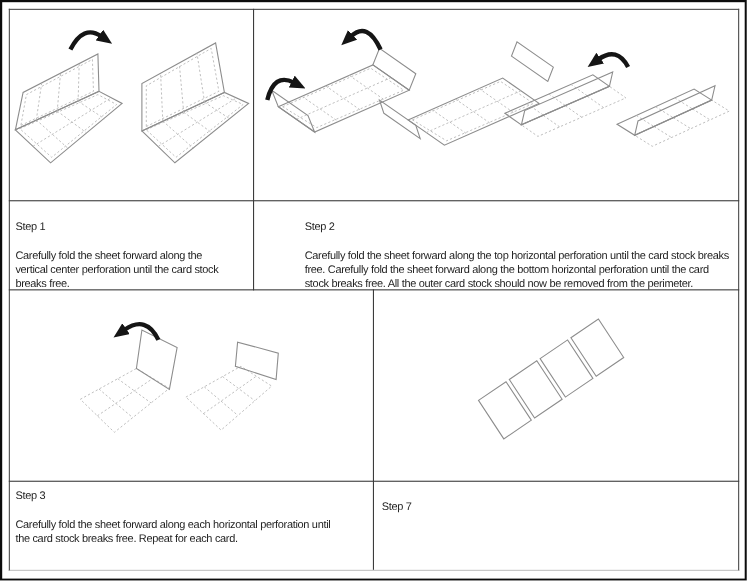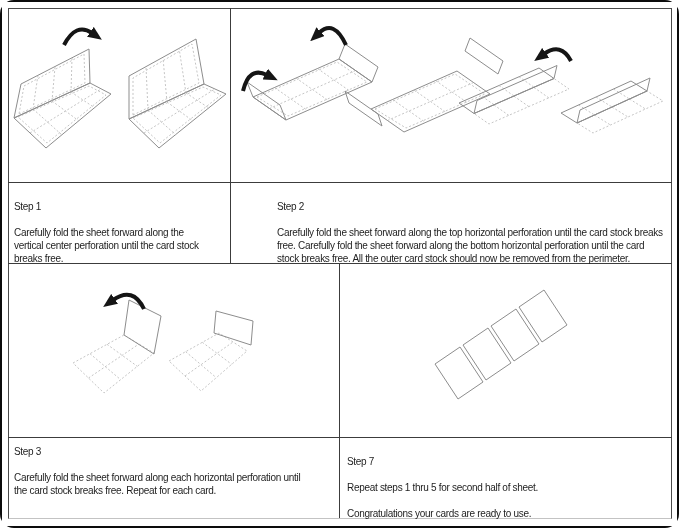--- a/index.html
+++ b/index.html
@@ -1,18 +1,18 @@
 <!DOCTYPE html>
 <html><head>
 <meta charset="utf-8">
 <style>
   html,body{margin:0;padding:0;background:#fff;}
   .stage{
     position:relative;width:679px;height:528px;background:#ffffff;
-    font-family:"Liberation Sans","DejaVu Sans",sans-serif;overflow:hidden;border-radius:14px;
+    font-family:"Liberation Sans","DejaVu Sans",sans-serif;overflow:hidden;
   }
   .outer-border{position:absolute;left:0;top:0;width:675px;height:524px;border:2px solid #0c0c0c;}
   .fig-rect{
     position:absolute;left:8px;top:8px;width:662px;height:509px;
     border:1px solid #4a4a4a;border-bottom:1px solid #c3c3c3;background:transparent;
   }
   .line{position:absolute;background:#3c3c3c;}
   .v-div-top{left:230px;top:8px;width:1px;height:256px;}
   .h-div-row{left:8px;top:263px;width:664px;height:1px;}
   .v-div-bottom{left:339px;top:263px;width:1px;height:255px;}
@@ -227,18 +227,15 @@
 free. Carefully fold the sheet forward along the bottom horizontal perforation until the card
 stock breaks free. All the outer card stock should now be removed from the perimeter.</div>
   </div>
   <div class="caption cap3">
     <div class="cap-title">Step 3</div>
     <div class="cap-body">Carefully fold the sheet forward along each horizontal perforation until
 the card stock breaks free. Repeat for each card.</div>
   </div>
   <div class="caption cap4">
     <div class="cap-title">Step 7</div>
-    <div class="cap-body">Repeat steps 1 thru 5 for second half of sheet.
-
-Congratulations your cards are ready to use.</div>
   </div>
 
 </div>
 
 </body></html>

